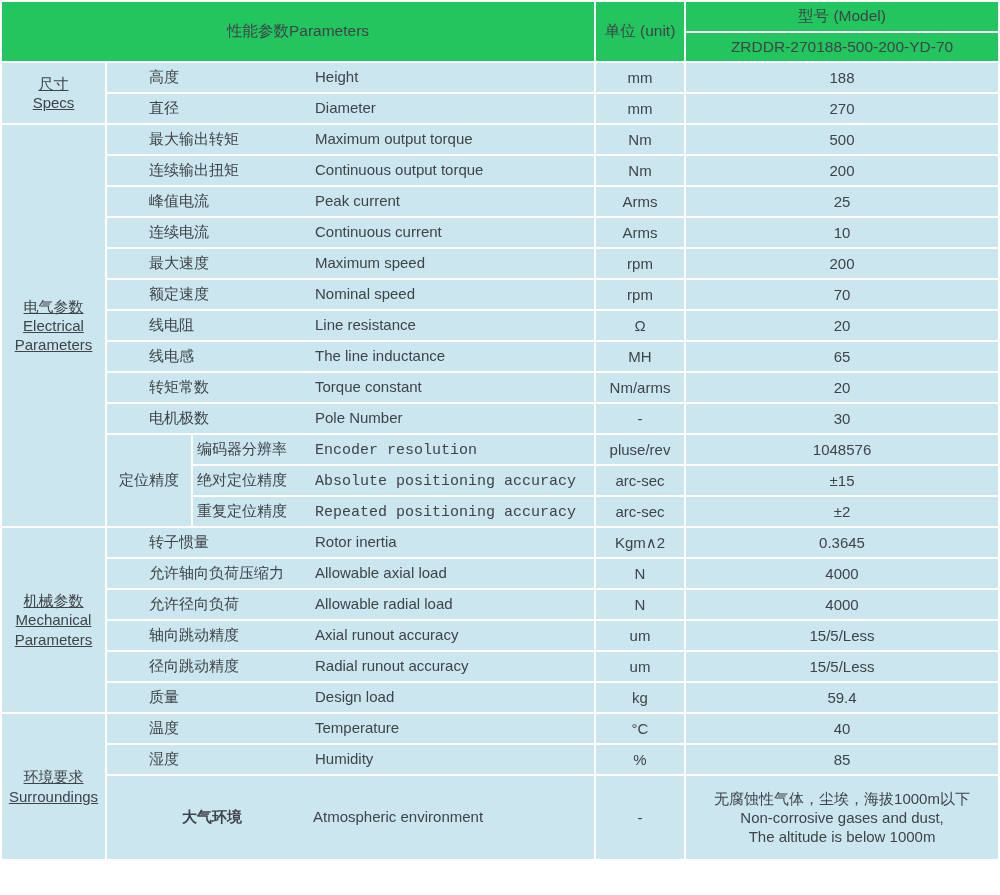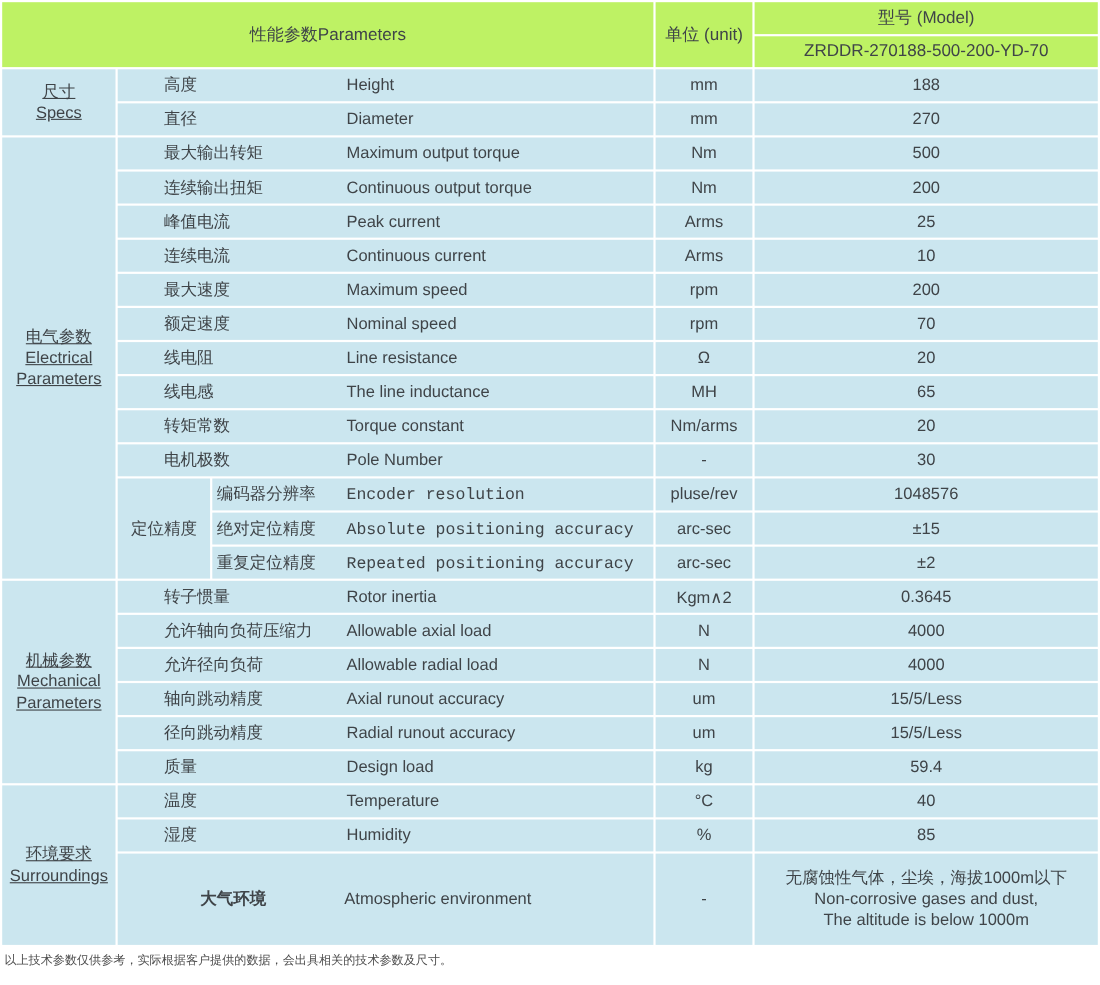--- a/index.html
+++ b/index.html
@@ -19,21 +19,21 @@
   td{
     background:#cbe6ef;
     font-size:15px;
     height:29px;
     padding:0;
     vertical-align:middle;
     overflow:hidden;
     white-space:nowrap;
   }
   thead td{
-    background:#bef264;
+    background:#22c55e;
     text-align:center;
     font-size:15.5px;
   }
   thead tr.h1 td{height:29px;}
   thead tr.h2 td{height:28px;}
   .group{
     text-align:center;
     line-height:1.28;
     white-space:normal;
     text-decoration:underline;
@@ -215,14 +215,13 @@
       <td class="value">
         <div class="vline">无腐蚀性气体，尘埃，海拔1000m以下</div>
         <div class="vline">Non-corrosive gases and dust,</div>
         <div class="vline">The altitude is below 1000m</div>
       </td>
     </tr>
   </tbody>
 </table>
 
 <div class="footnotes">
-  <div class="fn-zh">以上技术参数仅供参考，实际根据客户提供的数据，会出具相关的技术参数及尺寸。</div>
 </div>
 
 </body></html>

